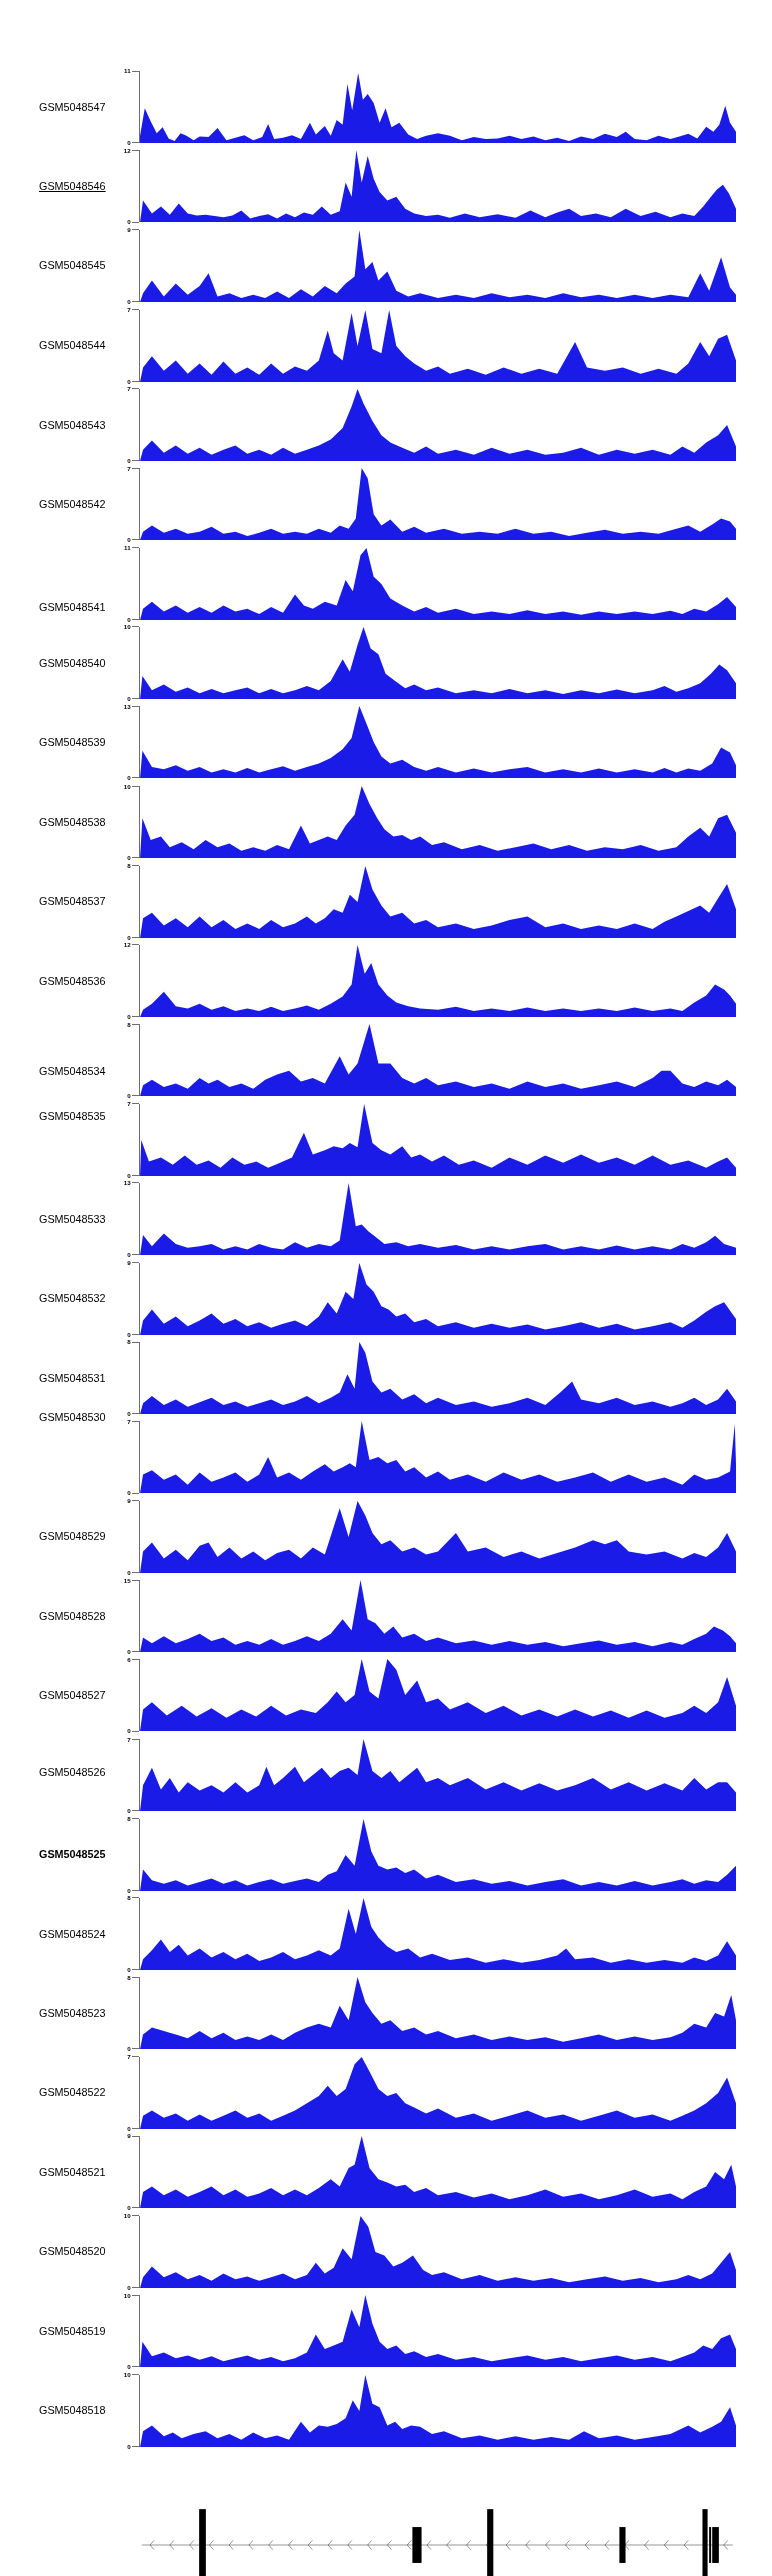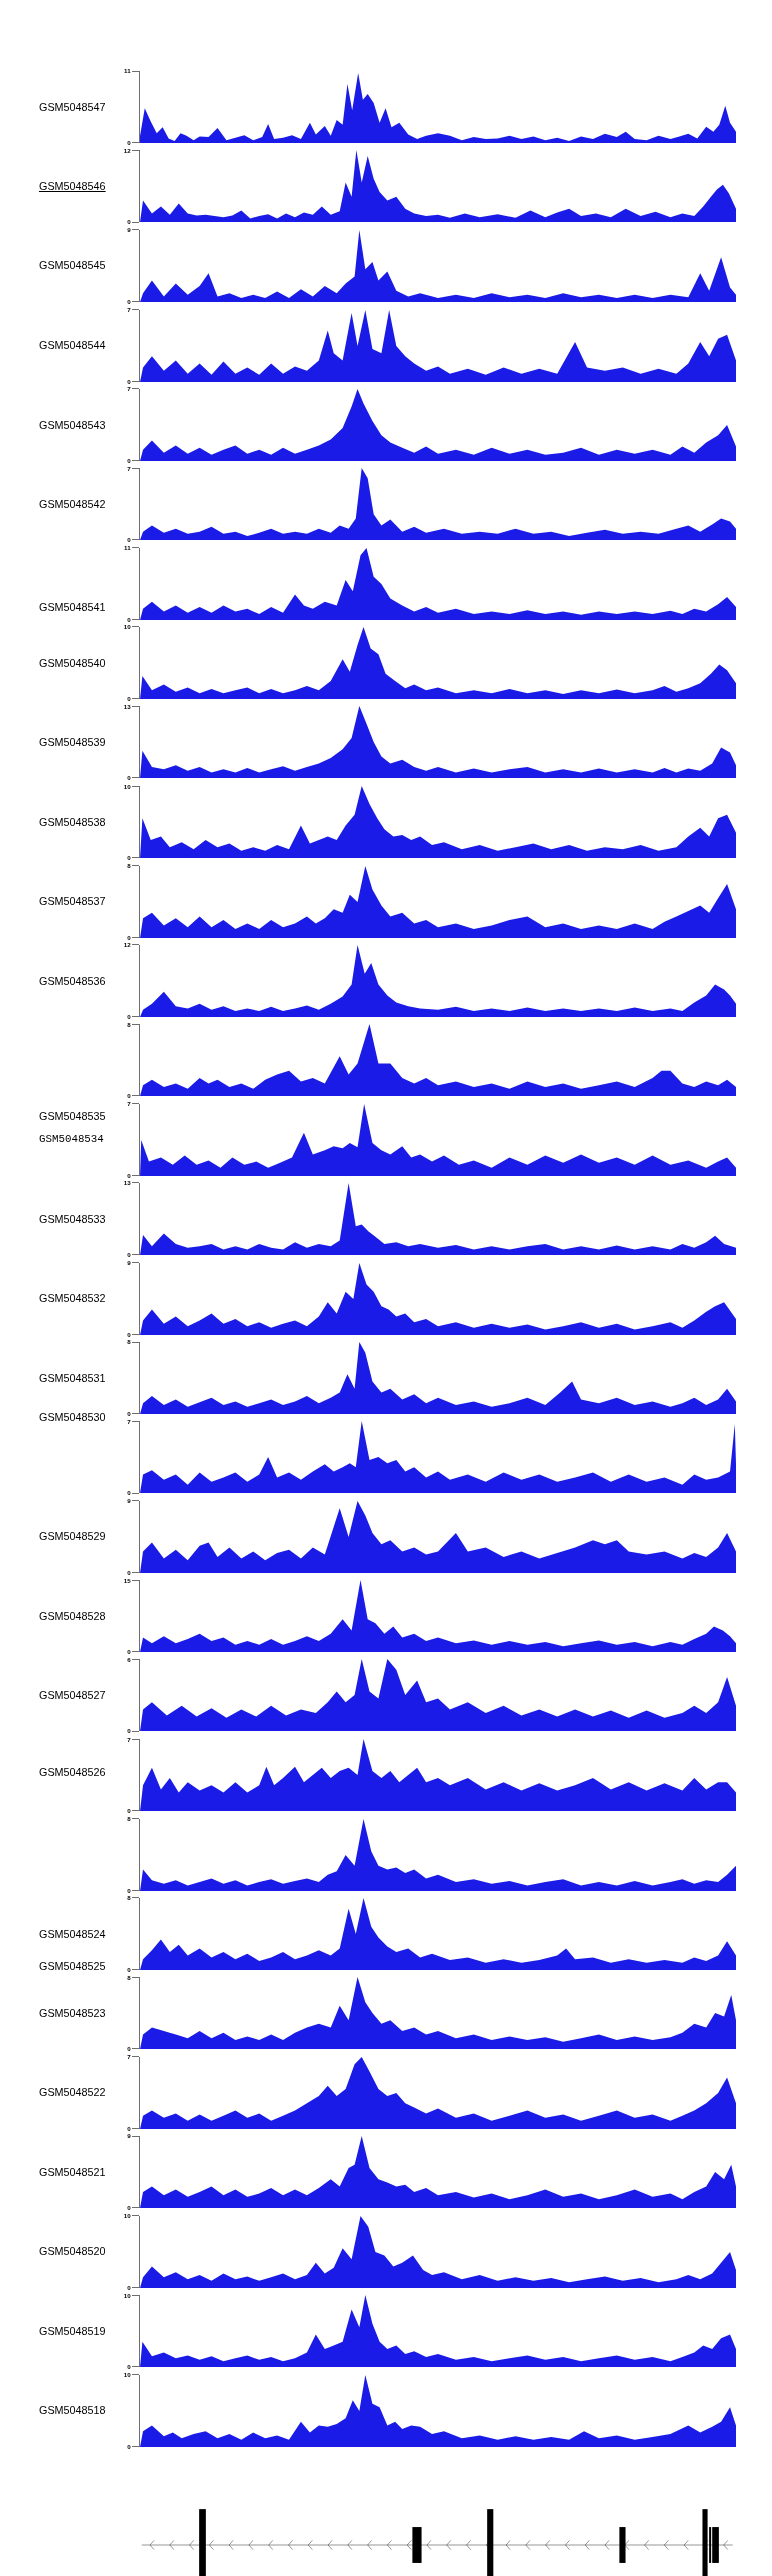--- a/index.html
+++ b/index.html
@@ -155,21 +155,21 @@
         <div class="ylab" style="left: 109px; top: 1021px;">8</div>
         <div class="ylab" style="left: 109px; top: 1092px;">0</div>
         <div class="yaxis" style="left: 139px; top: 1024px; height: 72px;"></div>
         <div class="ytick" style="left: 132px; top: 1024px;"></div>
         <div class="ytick" style="left: 132px; top: 1095px;"></div>
         <svg class="sigsvg" width="597" height="72" viewBox="0 0 1158 139" preserveAspectRatio="none" style="left: 139px; top: 1024px;">
           <polygon points="2,139 7.8,118.2 25.1,107.7 48.2,121.6 71.4,114.7 94.5,125.1 117.6,104.3 134.9,114.7 152.3,107.7 175.4,121.6 198.5,114.7 221.6,125.1 244.8,107.7 267.9,97.3 291.0,90.3 314.1,111.2 337.2,104.3 360.4,114.7 389.3,62.5 406.6,97.3 423.9,76.4 447.1,0.0 464.4,76.4 487.5,76.4 510.6,104.3 533.8,114.7 556.9,104.3 580.0,118.2 614.7,111.2 649.4,121.6 684.0,114.7 718.7,125.1 753.4,111.2 788.1,121.6 822.8,114.7 857.4,125.1 892.1,118.2 926.8,111.2 961.5,121.6 996.2,104.3 1013.5,90.3 1030.8,90.3 1054.0,114.7 1077.1,121.6 1100.2,111.2 1123.3,118.2 1140.7,107.7 1158.0,121.6 1158,139" fill="#1b1be8"></polygon>
         </svg>
       </div>
       <div class="track-row" style="top: 0px;">
-        <div class="track-label" style="top: 1133px; font-family: Liberation Mono, monospace;">GSM5048534</div>
+        <div class="track-label" style="top: 1065px;">GSM5048534</div>
         <div class="ylab" style="left: 109px; top: 1100px;">7</div>
         <div class="ylab" style="left: 109px; top: 1172px;">0</div>
         <div class="yaxis" style="left: 139px; top: 1104px; height: 72px;"></div>
         <div class="ytick" style="left: 132px; top: 1103px;"></div>
         <div class="ytick" style="left: 132px; top: 1175px;"></div>
         <svg class="sigsvg" width="597" height="72" viewBox="0 0 1158 139" preserveAspectRatio="none" style="left: 139px; top: 1104px;">
           <polygon points="2,139 4.3,69.5 19.3,111.2 42.5,103.3 65.6,117.2 88.7,99.3 111.8,117.2 134.9,109.2 158.1,123.1 181.2,103.3 204.3,117.2 227.4,111.2 250.5,123.1 273.7,113.2 296.8,103.3 319.9,55.6 337.2,97.3 360.4,89.4 377.7,81.4 395.0,85.4 408.9,75.5 423.9,83.4 436.7,0.0 452.8,75.5 470.2,89.4 487.5,97.3 510.6,81.4 528.0,103.3 545.3,97.3 568.4,111.2 591.6,99.3 620.5,117.2 649.4,109.2 684.0,123.1 718.7,103.3 753.4,117.2 788.1,99.3 822.8,113.2 857.4,97.3 892.1,113.2 926.8,103.3 961.5,117.2 996.2,99.3 1030.8,117.2 1065.5,109.2 1100.2,123.1 1123.3,111.2 1140.7,103.3 1158.0,123.1 1158,139" fill="#1b1be8"></polygon>
         </svg>
       </div>
       <div class="track-row" style="top: 0px;">
@@ -254,21 +254,21 @@
         <div class="ylab" style="left: 109px; top: 1736px;">7</div>
         <div class="ylab" style="left: 109px; top: 1807px;">0</div>
         <div class="yaxis" style="left: 139px; top: 1739px; height: 72px;"></div>
         <div class="ytick" style="left: 132px; top: 1739px;"></div>
         <div class="ytick" style="left: 132px; top: 1810px;"></div>
         <svg class="sigsvg" width="597" height="72" viewBox="0 0 1158 139" preserveAspectRatio="none" style="left: 139px; top: 1739px;">
           <polygon points="2,139 7.8,89.4 25.1,55.6 42.5,97.3 59.8,75.5 77.1,103.3 94.5,83.4 117.6,99.3 140.7,89.4 163.8,103.3 187.0,83.4 210.1,103.3 233.2,89.4 247.1,53.6 262.1,89.4 279.4,75.5 302.6,53.6 319.9,83.4 337.2,69.5 354.6,55.6 371.9,75.5 389.3,61.6 406.6,55.6 423.9,69.5 435.5,0.0 452.8,61.6 470.2,75.5 487.5,61.6 504.9,83.4 522.2,69.5 539.5,55.6 556.9,83.4 580.0,75.5 603.1,89.4 637.8,75.5 672.5,97.3 707.2,83.4 741.8,99.3 776.5,85.4 811.2,99.3 845.9,89.4 880.6,75.5 915.2,97.3 949.9,83.4 984.6,99.3 1019.3,85.4 1054.0,99.3 1077.1,75.5 1100.2,97.3 1123.3,83.4 1140.7,83.4 1158.0,103.3 1158,139" fill="#1b1be8"></polygon>
         </svg>
       </div>
       <div class="track-row" style="top: 0px;">
-        <div class="track-label" style="top: 1960px;">GSM5048525</div>
+        <div class="track-label" style="top: 1848px; font-weight: bold;">GSM5048525</div>
         <div class="ylab" style="left: 109px; top: 1815px;">8</div>
         <div class="ylab" style="left: 109px; top: 1887px;">0</div>
         <div class="yaxis" style="left: 139px; top: 1819px; height: 72px;"></div>
         <div class="ytick" style="left: 132px; top: 1818px;"></div>
         <div class="ytick" style="left: 132px; top: 1890px;"></div>
         <svg class="sigsvg" width="597" height="72" viewBox="0 0 1158 139" preserveAspectRatio="none" style="left: 139px; top: 1819px;">
           <polygon points="2,139 7.8,97.3 25.1,118.2 48.2,125.1 71.4,118.2 94.5,128.6 117.6,121.6 140.7,114.7 163.8,125.1 187.0,118.2 210.1,128.6 233.2,121.6 256.3,116.4 279.4,125.1 302.6,119.9 325.7,114.7 348.8,121.6 366.1,107.7 383.5,100.8 400.8,69.5 418.2,90.3 435.5,0.0 450.5,62.5 464.4,90.3 481.7,97.3 499.1,93.8 516.4,104.3 533.8,97.3 556.9,114.7 580.0,107.7 614.7,121.6 649.4,116.4 684.0,125.1 718.7,119.9 753.4,128.6 788.1,121.6 822.8,116.4 857.4,128.6 892.1,121.6 926.8,128.6 961.5,119.9 996.2,128.6 1030.8,121.6 1054.0,116.4 1077.1,125.1 1100.2,118.2 1123.3,121.6 1140.7,107.7 1158.0,90.3 1158,139" fill="#1b1be8"></polygon>
         </svg>
       </div>
       <div class="track-row" style="top: 0px;">

